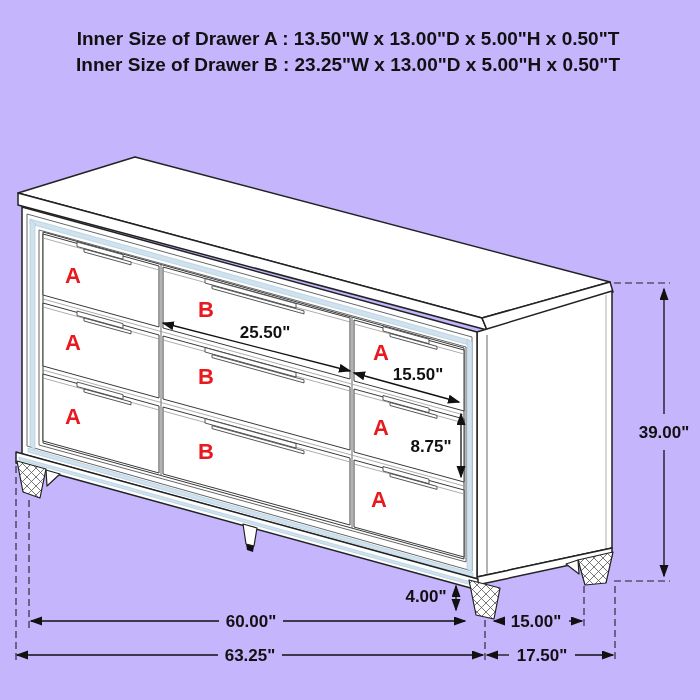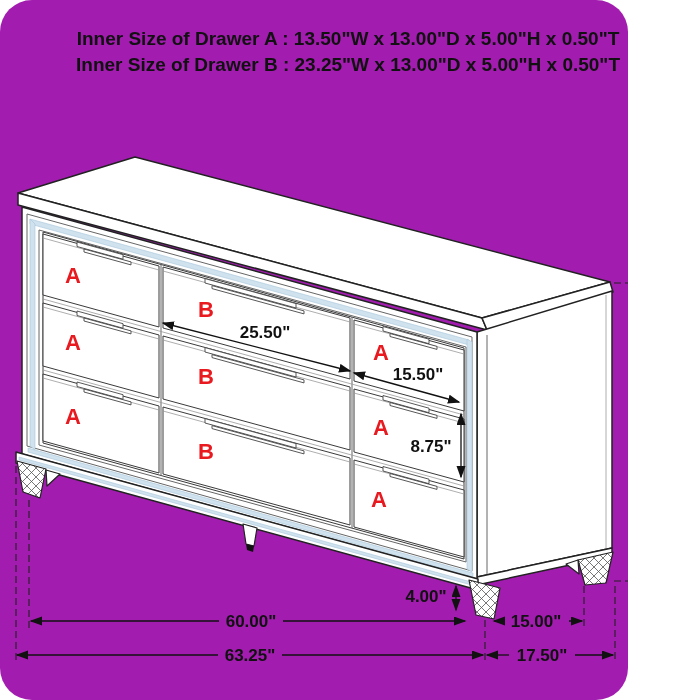--- a/index.html
+++ b/index.html
@@ -1,17 +1,17 @@
 <!DOCTYPE html>
 <html><head>
 <meta charset="utf-8">
 <style>
   html,body{margin:0;padding:0;background:#ffffff;}
-  .stage{width:628px;height:700px;position:relative;background:#a21caf;overflow:hidden;
-         font-family:"Liberation Sans", sans-serif;border-radius:32px;}
+  .stage{width:700px;height:700px;position:relative;background:#c4b5fd;overflow:hidden;
+         font-family:"Liberation Sans", sans-serif;}
   svg text{font-family:"Liberation Sans", sans-serif;}
   .hdr{font-size:19px;font-weight:bold;fill:#111111;text-anchor:middle;}
   .dim-text{font-size:17px;font-weight:bold;fill:#111111;text-anchor:middle;}
   .label-text{font-size:22px;font-weight:bold;fill:#e81a1f;text-anchor:middle;}
   .ol{fill:#ffffff;stroke:#222222;stroke-width:1.5;stroke-linejoin:round;}
   .panel{fill:#ffffff;stroke:#3a3a3a;stroke-width:1;stroke-linejoin:round;}
   .thin{fill:none;stroke:#666666;stroke-width:1;}
   .thin2{fill:none;stroke:#999999;stroke-width:0.8;}
   .blue{fill:#cfe2ee;stroke:#a8c6da;stroke-width:0.6;}
   .dim{stroke:#111111;stroke-width:1.3;fill:none;}

